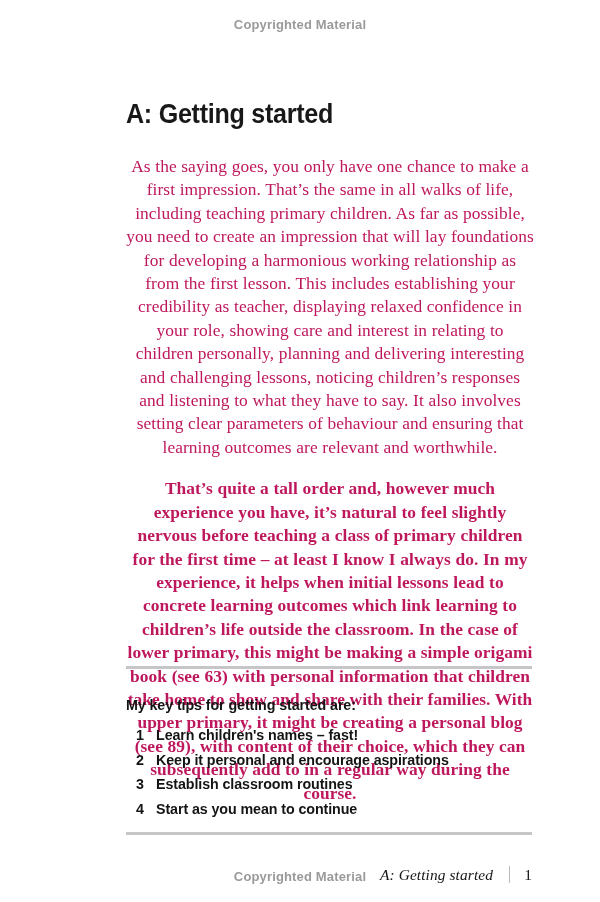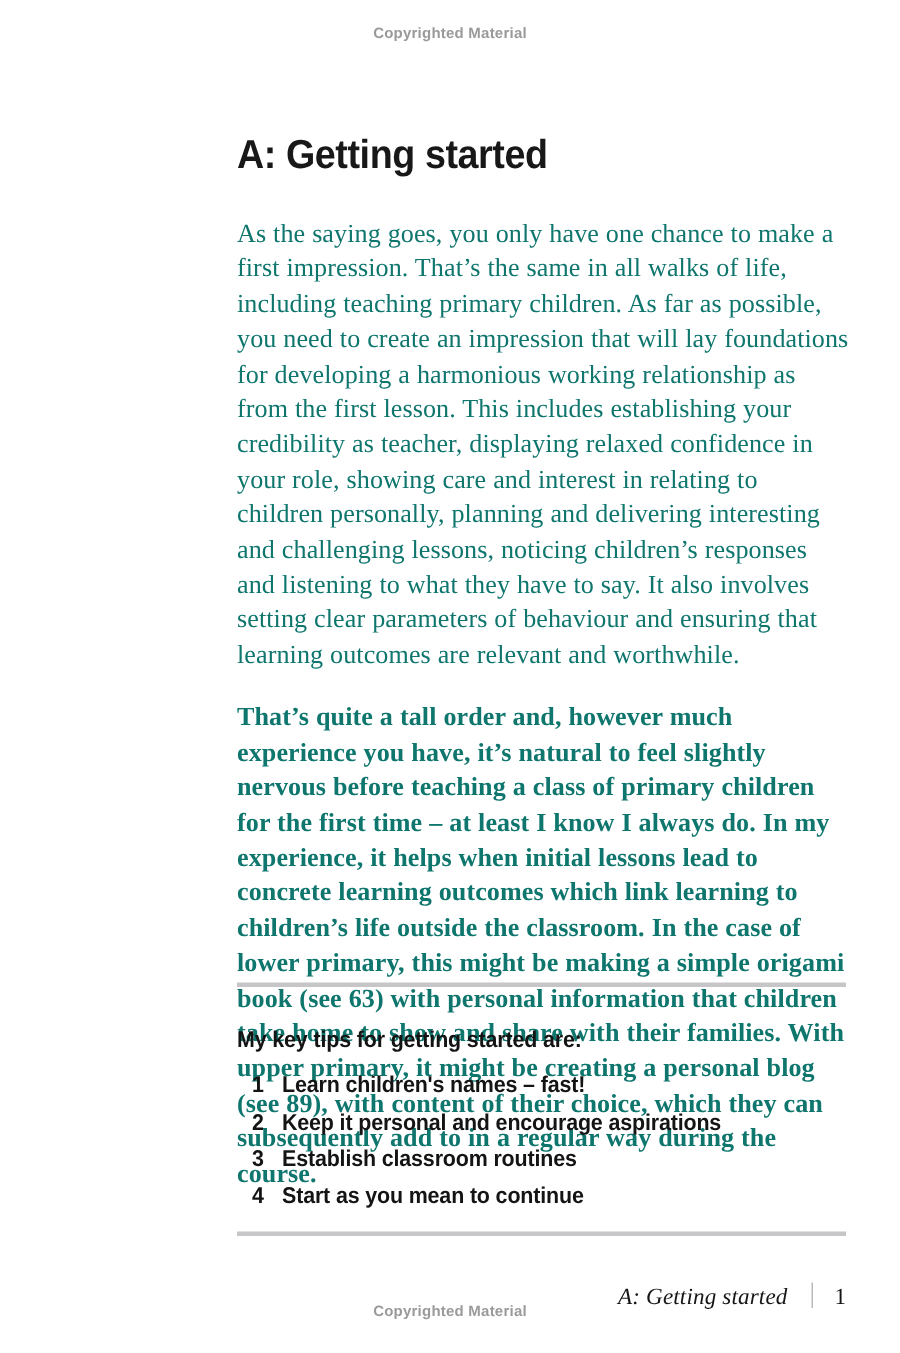--- a/index.html
+++ b/index.html
@@ -17,37 +17,36 @@
     -webkit-font-smoothing: antialiased;
   }
 
   
   .watermark {
     position: absolute;
     left: 0;
     width: 600px;
     text-align: center;
     font-family: "Liberation Sans", "DejaVu Sans", sans-serif;
-    font-size: 10px;
+    font-size: 13px;
     font-weight: 700;
     letter-spacing: 0.15px;
     color: #9a9a9a;
     white-space: nowrap;
   }
   .watermark-top { top: 17px; }
   .watermark-bottom { top: 869px; }
 
   
   .page {
     position: absolute;
     left: 126px;
-    top: 1px;
+    top: 12px;
     width: 406px;
     height: 662px;
-    margin-left: 32px;
   }
 
   
   .chapter-title {
     position: absolute;
     top: 86px;
     left: 0;
     width: 406px;
     margin: 0;
     font-family: "Liberation Sans Narrow", "Liberation Sans", "DejaVu Sans", sans-serif;
@@ -65,22 +64,22 @@
     position: absolute;
     top: 143px;
     left: 0;
     width: 408px;
   }
   .body-copy p {
     margin: 0 0 18px 0;
     font-family: "Liberation Serif", "DejaVu Serif", serif;
     font-size: 17.4px;
     line-height: 23.4px;
-    color: #0f766e;
-    text-align: left;
+    color: #be185d;
+    text-align: center;
     letter-spacing: 0.06px;
     word-spacing: 0.2px;
   }
   .body-copy p:last-child { margin-bottom: 0; font-weight: bold; }
 
   
   .tips {
     position: absolute;
     left: 0;
     top: 654px;

